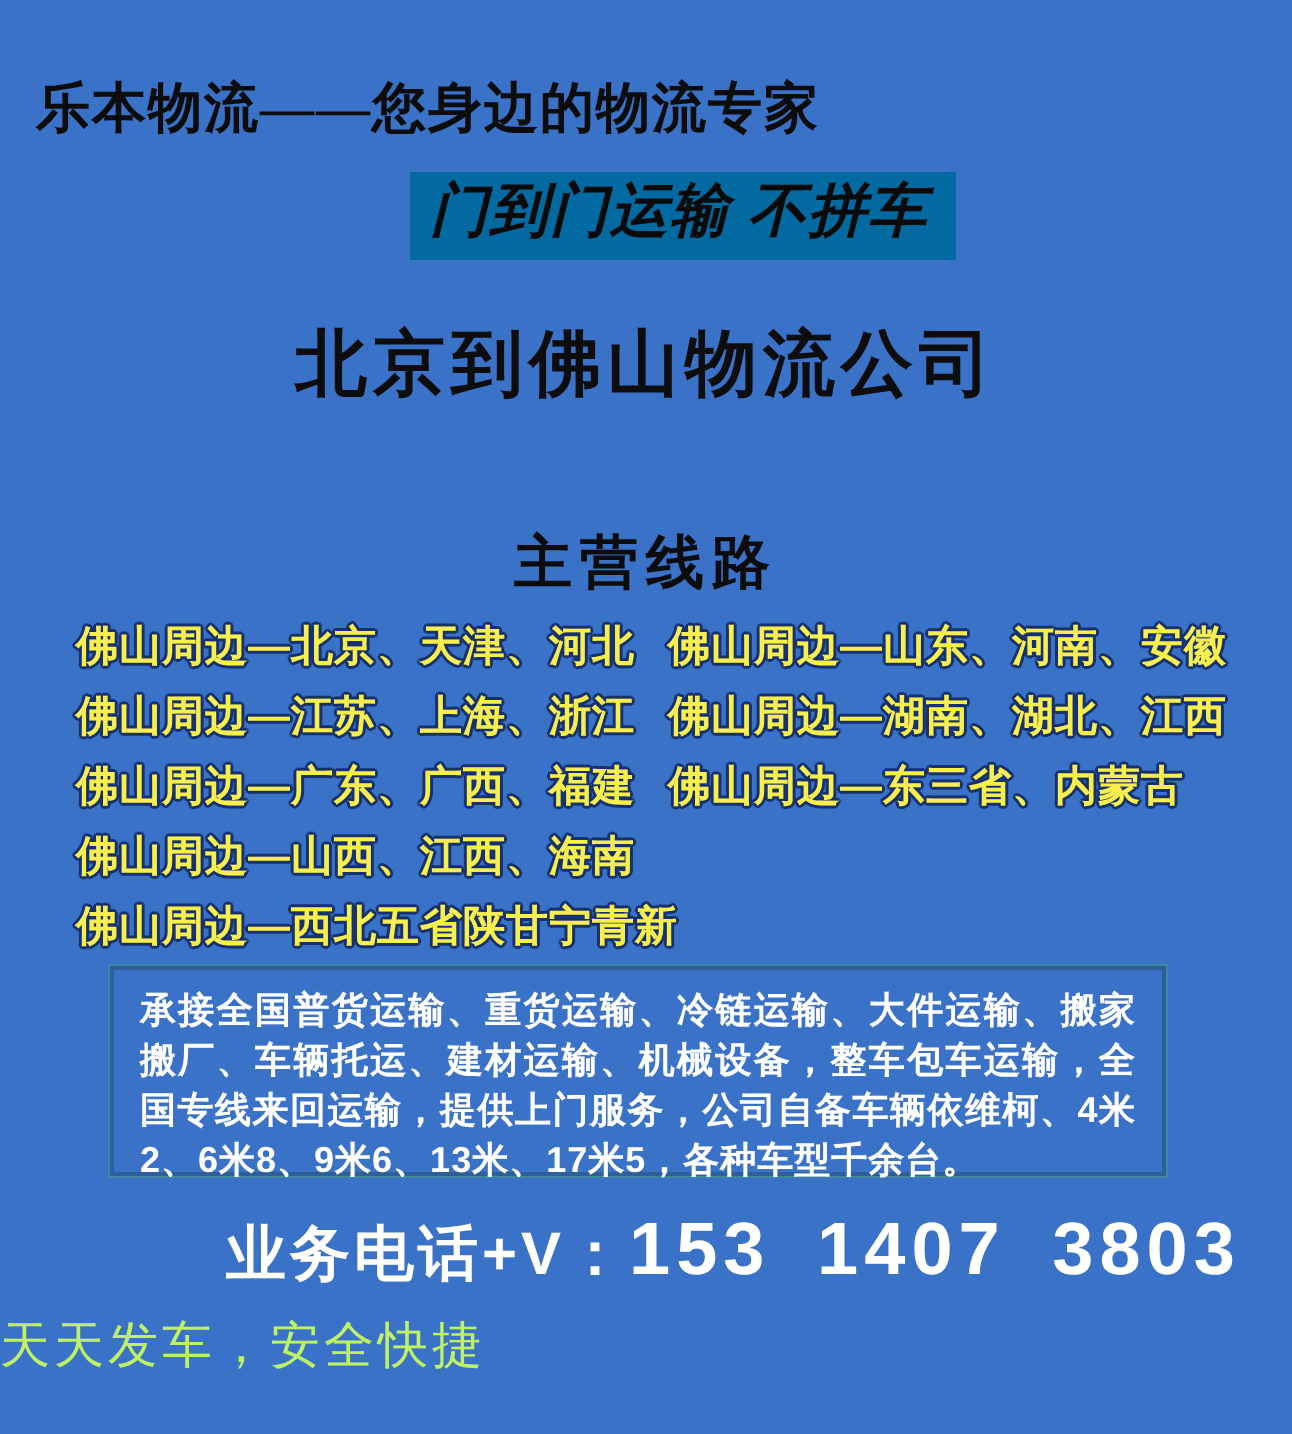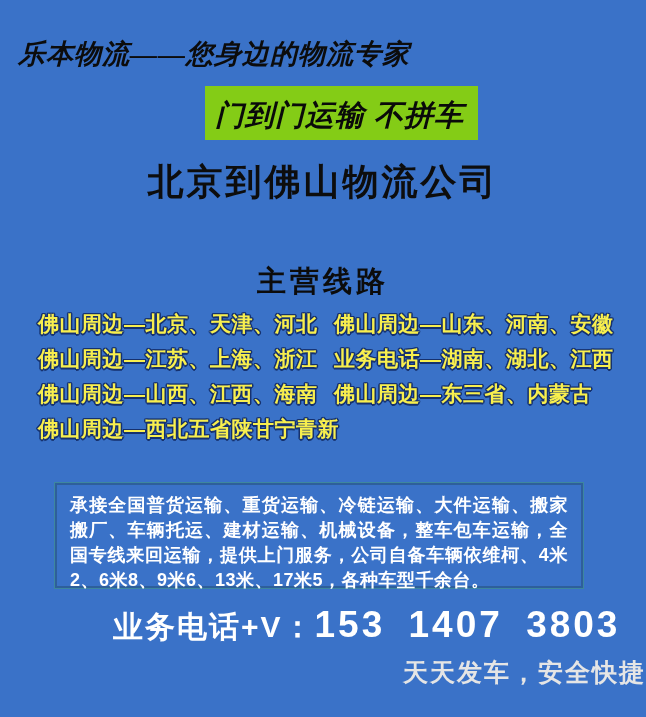--- a/index.html
+++ b/index.html
@@ -21,32 +21,31 @@
   .tagline {
     position: absolute;
     left: 18px;
     top: 36px;
     font-size: 27px;
     font-weight: 900;
     color: #0c0c0c;
     letter-spacing: 1px;
     font-family: "Liberation Serif", serif;
     white-space: nowrap;
-    font-style: italic;
   }
   .badge {
     position: absolute;
     left: 205px;
     top: 86px;
-    background: #84cc16;
+    background: #0369a1;
     color: #0a0a0a;
     font-size: 29px;
     font-weight: 900;
     font-style: italic;
-    padding: 10px 14px 4px 10px;
+    padding: 0 14px 4px 10px;
     letter-spacing: 1px;
     white-space: nowrap;
     font-family: "Liberation Sans", sans-serif;
   }
   .title {
     position: absolute;
     top: 158px;
     left: 0;
     width: 100%;
     margin: 0;
@@ -129,51 +128,52 @@
     font-weight: 900;
     letter-spacing: 3px;
     word-spacing: 10px;
     vertical-align: baseline;
   }
   .slogan {
     position: absolute;
     top: 656px;
     left: 0;
     width: 100%;
-    text-align: right;
+    text-align: left;
     font-size: 25px;
-    font-weight: 700;
-    color: #e5e5e5;
+    font-weight: 400;
+    color: #bef264;
     letter-spacing: 2px;
     font-family: "Liberation Serif", serif;
   }
 </style>
 </head>
 <body>
 
 <div class="poster">
 
   <div class="tagline">乐本物流——您身边的物流专家</div>
 
   <div class="badge">门到门运输 不拼车</div>
 
   <h1 class="title">北京到佛山物流公司</h1>
 
   <h2 class="routes-heading">主营线路</h2>
 
   <div class="routes-col routes-left">
     <div class="route-item">佛山周边—北京、天津、河北</div>
     <div class="route-item">佛山周边—江苏、上海、浙江</div>
+    <div class="route-item">佛山周边—广东、广西、福建</div>
     <div class="route-item">佛山周边—山西、江西、海南</div>
     <div class="route-item">佛山周边—西北五省陕甘宁青新</div>
   </div>
 
   <div class="routes-col routes-right">
     <div class="route-item">佛山周边—山东、河南、安徽</div>
-    <div class="route-item">业务电话—湖南、湖北、江西</div>
+    <div class="route-item">佛山周边—湖南、湖北、江西</div>
     <div class="route-item">佛山周边—东三省、内蒙古</div>
   </div>
 
   <div class="services-box">
     <p>承接全国普货运输、重货运输、冷链运输、大件运输、搬家搬厂、车辆托运、建材运输、机械设备，整车包车运输，全国专线来回运输，提供上门服务，公司自备车辆依维柯、4米2、6米8、9米6、13米、17米5，各种车型千余台。</p>
   </div>
 
   <div class="contact">
     <span class="contact-label">业务电话+V：</span><span class="contact-phone">153 1407 3803</span>
   </div>

